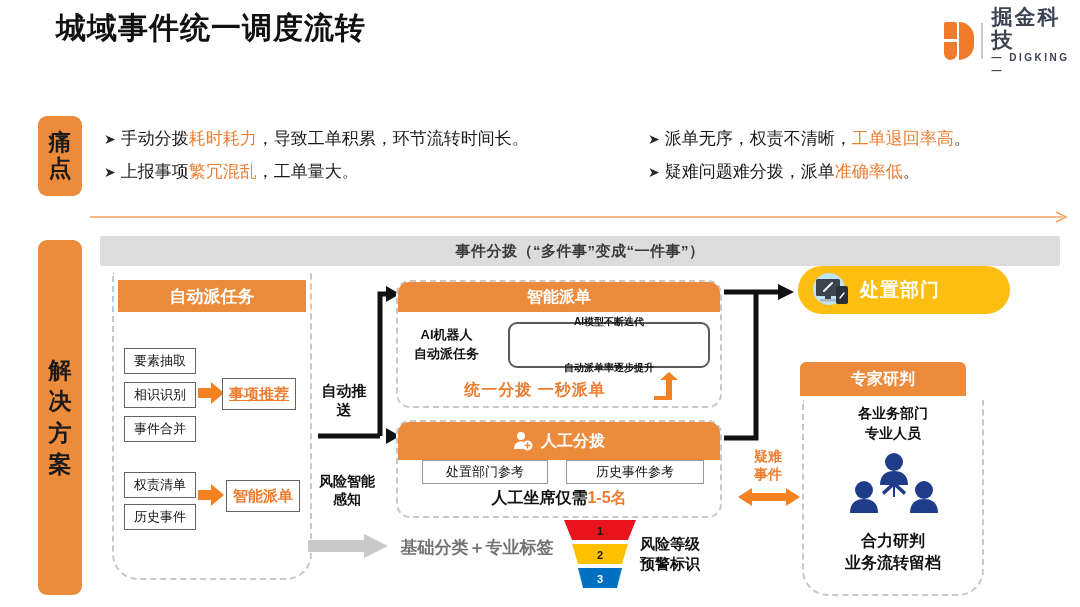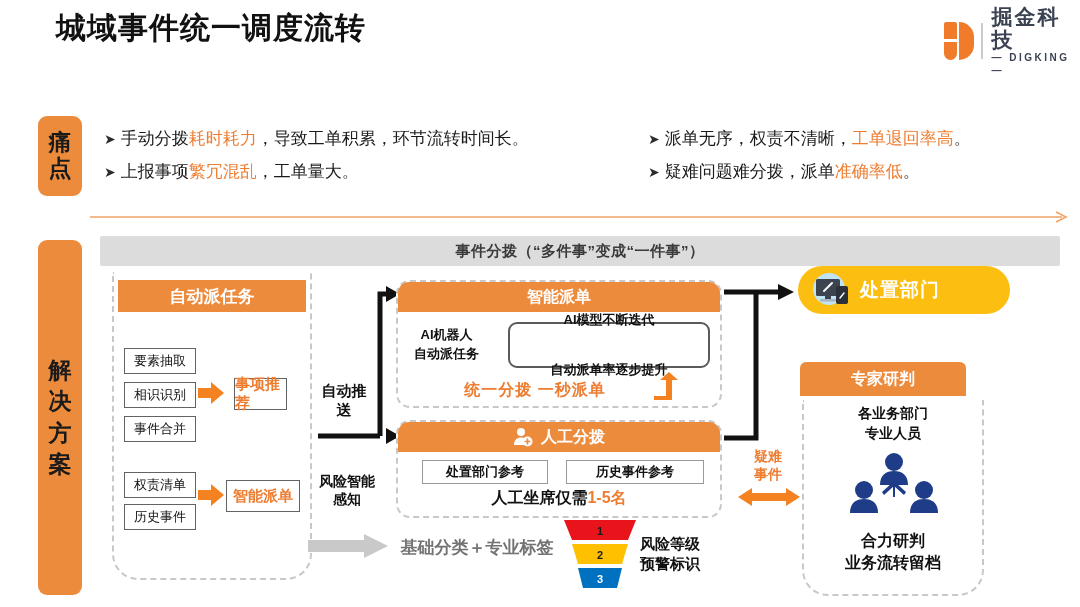--- a/index.html
+++ b/index.html
@@ -112,43 +112,43 @@
     border-top-left-radius: 11px; border-top-right-radius: 11px;
   }
   #smart-left-text {
     left: 414px; top: 326px; font-size: 13px; font-weight: bold;
     color: #111; line-height: 1.45; text-align: center;
   }
   #smart-model-box {
     left: 508px; top: 322px; width: 202px; height: 46px;
     border: 2px solid #5a5a5a; border-radius: 9px; background: #fff;
     display: flex; flex-direction: column; align-items: center; justify-content: center;
-    font-size: 13px; font-weight: bold; color: #111; line-height: 1.38; gap: 32px;
+    font-size: 10px; font-weight: bold; color: #111; line-height: 1.38; gap: 32px;
   }
   #smart-slogan {
     left: 420px; top: 380px; width: 230px; text-align: center;
     font-size: 16px; font-weight: bold; color: #ED7D31; letter-spacing: 1px;
   }
   #smart-up-arrow { left: 652px; top: 372px; width: 26px; height: 28px; }
 
   
   #manual-panel {
     left: 396px; top: 420px; width: 326px; height: 98px;
     border: 2px dashed #c8c8c8; border-radius: 14px; background: #fff;
   }
   #manual-title {
-    left: 398px; top: 422px; width: 322px; height: 30px;
+    left: 398px; top: 422px; width: 322px; height: 38px;
     background: #ED8B3D; display: flex; align-items: center; justify-content: center;
     gap: 8px; color: #fff; font-size: 16px; font-weight: bold;
     border-top-left-radius: 11px; border-top-right-radius: 11px;
   }
   .ref-box {
     border: 1.4px solid #9a9a9a; background: #fff;
     display: flex; align-items: center; justify-content: center;
-    font-size: 13px; font-weight: bold; color: #111;
+    font-size: 13px; font-weight: normal; color: #111;
   }
   #manual-seat {
     left: 400px; top: 488px; width: 318px; text-align: center;
     font-size: 16px; font-weight: bold; color: #111;
   }
 
   
   #risk-label {
     left: 318px; top: 472px; width: 58px; text-align: center;
     font-size: 14px; font-weight: bold; color: #111; line-height: 1.3;
@@ -260,21 +260,21 @@
 
 <div class="abs" id="assistant-panel"></div>
 <div class="abs" id="assistant-title">自动派任务</div>
 
 <div class="abs mini-box" style="left:124px; top:348px; width:72px; height:26px;">要素抽取</div>
 <div class="abs mini-box" style="left:124px; top:382px; width:72px; height:26px;">相识识别</div>
 <div class="abs mini-box" style="left:124px; top:416px; width:72px; height:26px;">事件合并</div>
 <svg class="abs" style="left:198px; top:380px;" width="28" height="28">
   <path d="M0,8 L13,8 L13,2 L26,13 L13,24 L13,18 L0,18 Z" fill="#F58220"></path>
 </svg>
-<div class="abs rec-box" style="left:234px; top:378px; width:53px; height:32px;">事项推荐</div>
+<div class="abs rec-box" style="left:222px; top:378px; width:74px; height:32px;text-decoration:underline;">事项推荐</div>
 
 <div class="abs mini-box" style="left:124px; top:472px; width:72px; height:26px;">权责清单</div>
 <div class="abs mini-box" style="left:124px; top:504px; width:72px; height:26px;">历史事件</div>
 <svg class="abs" style="left:198px; top:482px;" width="28" height="28">
   <path d="M0,8 L13,8 L13,2 L26,13 L13,24 L13,18 L0,18 Z" fill="#F58220"></path>
 </svg>
 <div class="abs rec-box" style="left:226px; top:480px; width:74px; height:32px;">智能派单</div>
 
 <svg class="abs" style="left:318px; top:282px;" width="82" height="166">
   <path d="M0,154 L62,154" stroke="#111" stroke-width="5" fill="none"></path>

